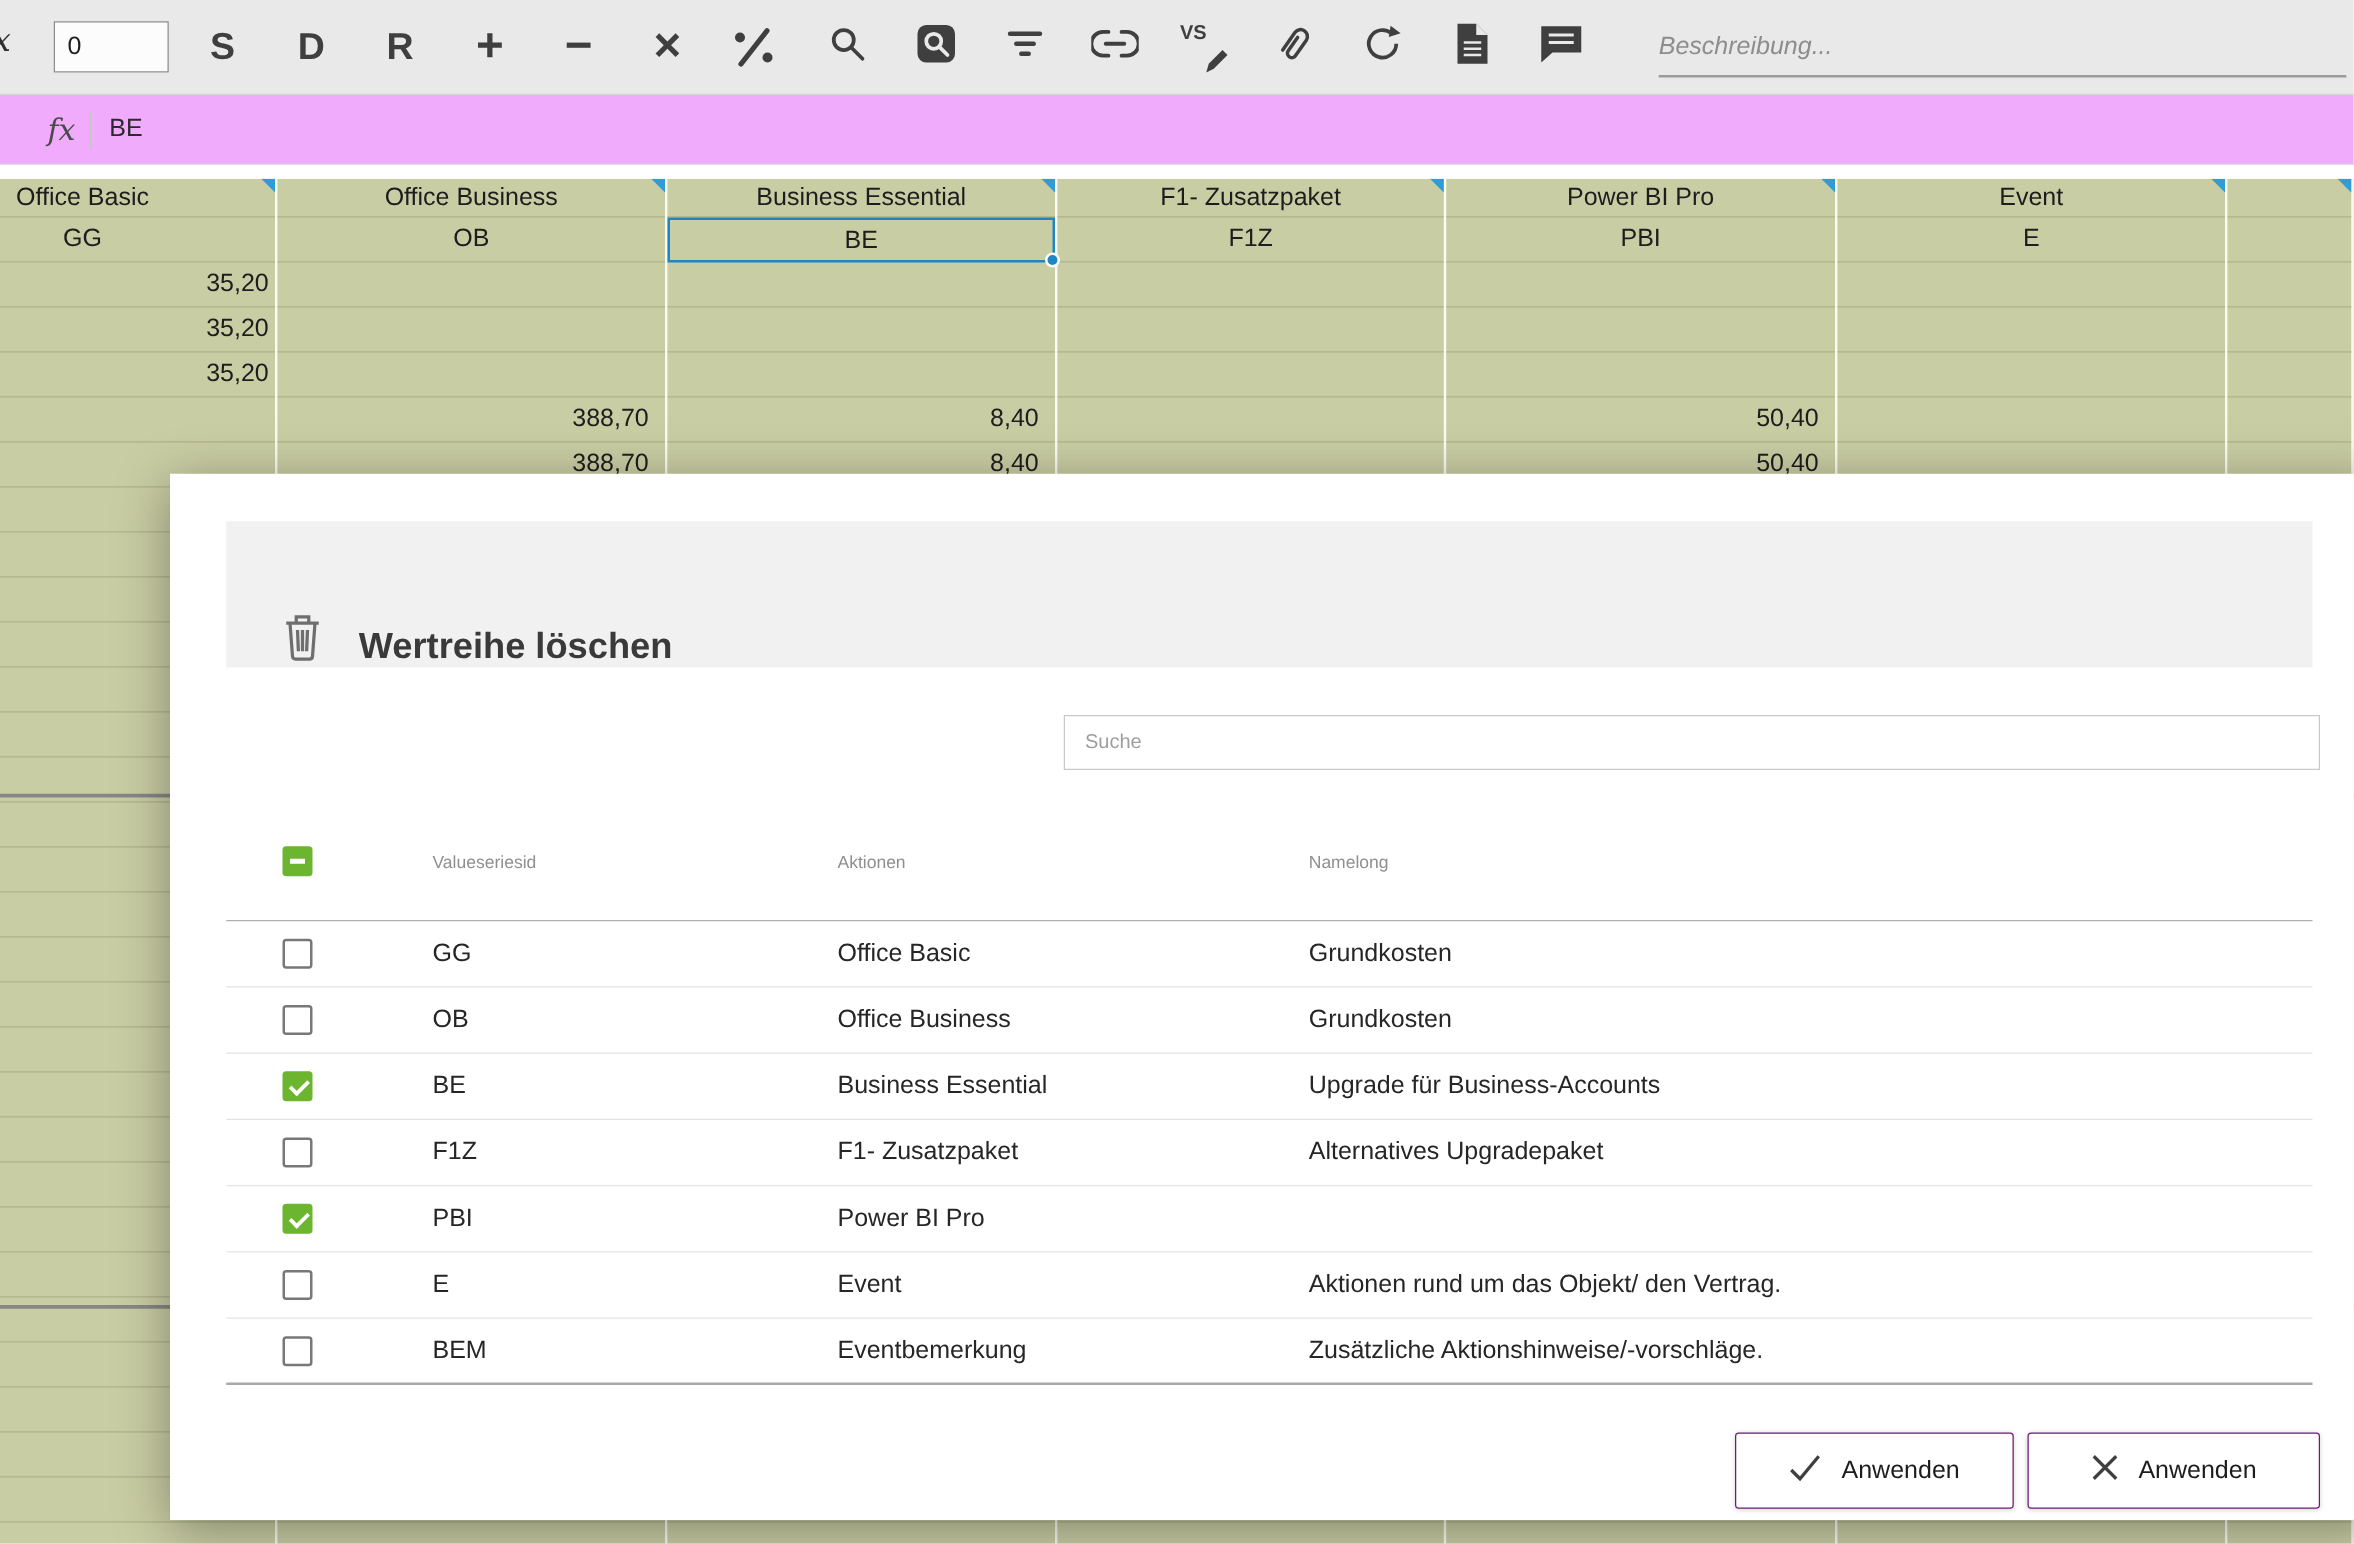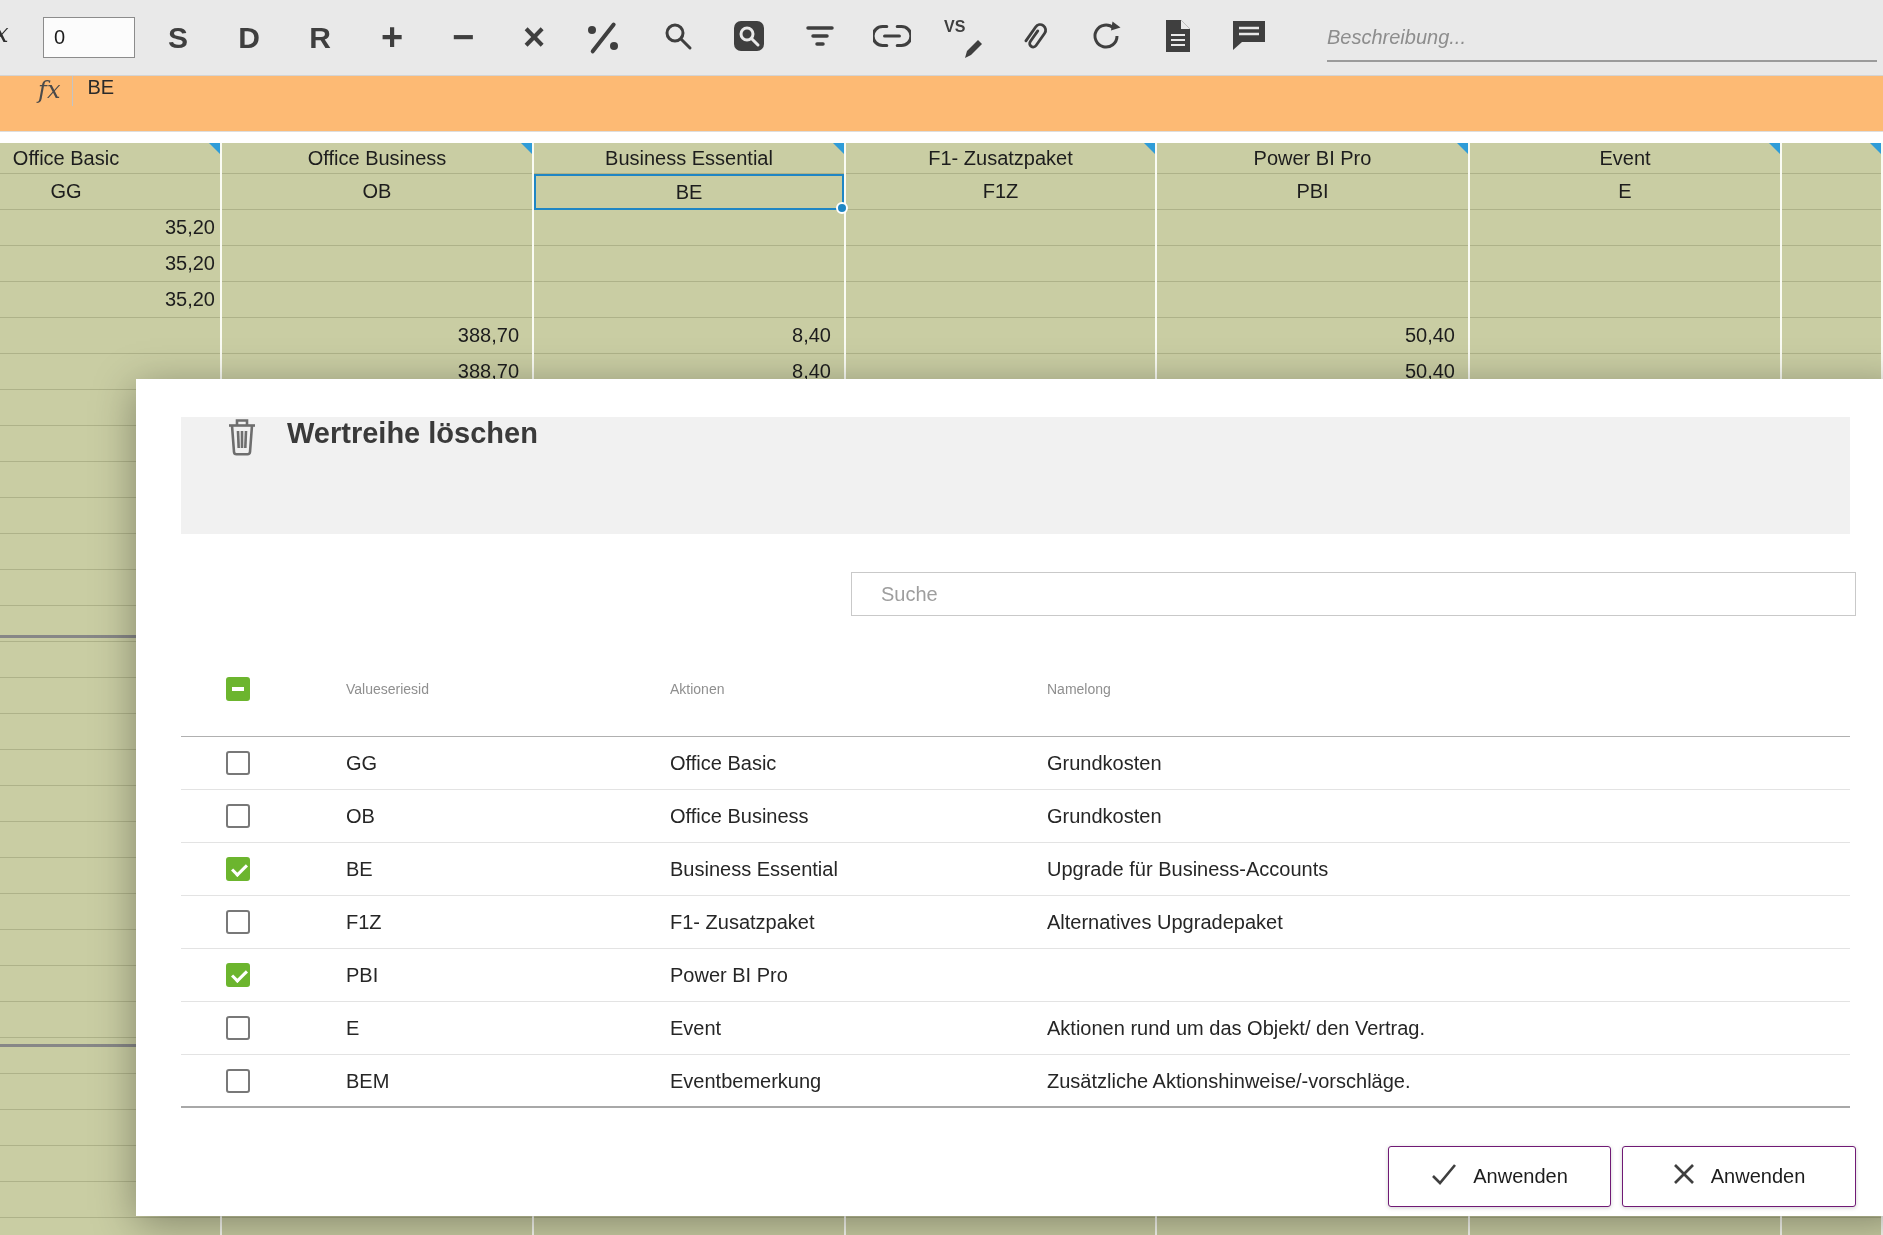--- a/index.html
+++ b/index.html
@@ -18,44 +18,44 @@
   .pd1{left:3px;top:6px}.pd2{right:3px;bottom:6px}
   .pbar{position:absolute;left:-1px;top:16px;width:38px;height:3.5px;background:#3f3f3f;border-radius:2px;transform:rotate(-52deg)}
   .vs-icon{position:relative;width:42px;height:42px;display:block}
   .vs-t{position:absolute;top:1px;left:2px;font-size:16px;font-weight:700;color:#3f3f3f}
   .vs-icon svg{position:absolute;right:0;bottom:0}
   .clip-rot{display:block;transform:rotate(35deg)}
   .desc-input{position:absolute;left:1327px;top:14px;width:550px;height:48px;background:transparent;border:none;border-bottom:2px solid #9b9b9b;font-size:20px;color:#2a2a2a;font-family:inherit}
   .desc-input::placeholder{font-style:italic;color:#8d8d8d}
 
   
-  .fbar{position:absolute;left:0;top:76px;width:1883px;height:56px;background:#fdba74;border-bottom:1px solid #dedede;display:flex;}
+  .fbar{position:absolute;left:0;top:76px;width:1883px;height:56px;background:#f0abfc;border-bottom:1px solid #dedede;display:flex;align-items:center}
   .fx{font-family:"DejaVu Serif",serif;font-style:italic;font-size:24px;color:#4a4a4a;margin-left:38px}
   .fdiv{width:1px;height:30px;background:#c4c4c4;margin:0 14px 0 12px}
   .fval{font-size:20px;color:#2a2a2a}
 
   
   .sheet{position:absolute;left:0;top:143px;width:1883px;height:1092px;overflow:hidden;background:#fff}
   .sheet-col{position:absolute;top:0;height:1100px;background:#c9cda3;border-right:2px solid #fafbf3}
   .cell{position:relative;border-bottom:1px solid #aeb289;display:flex;align-items:center;justify-content:center;font-size:20px;color:#1d1d1d}
   .head-cell{height:31px}
   .code-cell{height:36px}
   .data-cell{height:36px;justify-content:flex-end;padding-right:13px}
   .first-col .head-cell,.first-col .code-cell{padding-right:88px}
   .first-col .data-cell{padding-right:5px}
   .tri{position:absolute;top:0;right:0;width:0;height:0;border-top:11px solid #2f9cd8;border-left:11px solid transparent}
   .code-cell.selected{border:2px solid #1f86c4;z-index:2}
   .handle{position:absolute;right:-6px;bottom:-6px;width:12px;height:12px;border-radius:50%;background:#1f86c4;border:2px solid #fff;z-index:3}
   .divider{position:absolute;left:0;width:1883px;height:3px;background:#878787;z-index:4}
 
   
   .modal{position:absolute;left:136px;top:379px;width:1770px;height:837px;background:#fff;box-shadow:0 8px 40px rgba(0,0,0,.35);z-index:10}
-  .dlg-header{position:absolute;left:45px;top:38px;width:1669px;height:117px;background:#f1f1f1;display:flex;align-items:flex-start;padding-left:44px;gap:28px}
+  .dlg-header{position:absolute;left:45px;top:38px;width:1669px;height:117px;background:#f1f1f1;display:flex;align-items:flex-end;padding-left:44px;gap:28px}
   .dlg-title{font-size:29px;font-weight:700;color:#3a3a3a}
-  .dlg-search{position:absolute;left:715px;top:193px;width:1005px;height:44px;border:1px solid #c9c9c9;padding-left:29px;font-size:20px;color:#333;font-family:inherit;background:#fff}
+  .dlg-search{position:absolute;left:715px;top:193px;width:1005px;height:44px;border:1px solid #c9c9c9;padding-left:16px;font-size:16px;color:#333;font-family:inherit;background:#fff}
   .dlg-search::placeholder{color:#9e9e9e}
   .dlg-table{position:absolute;left:45px;top:263px;width:1669px}
   .dlg-thead{position:relative;height:95px;border-bottom:1px solid #b0b0b0}
   .th{position:absolute;top:50%;transform:translateY(-50%);font-size:14px;color:#8f8f8f}
   .dlg-row{position:relative;height:53px;border-bottom:1px solid #e3e3e3;cursor:pointer}
   .dlg-tbody .dlg-row:last-child{border-bottom:2px solid #a8a8a8}
   .td{position:absolute;top:50%;transform:translateY(-50%);font-size:20px;color:#262626}
   .th-id,.td-id{left:165px}
   .th-short,.td-short{left:489px}
   .th-long,.td-long{left:866px}

